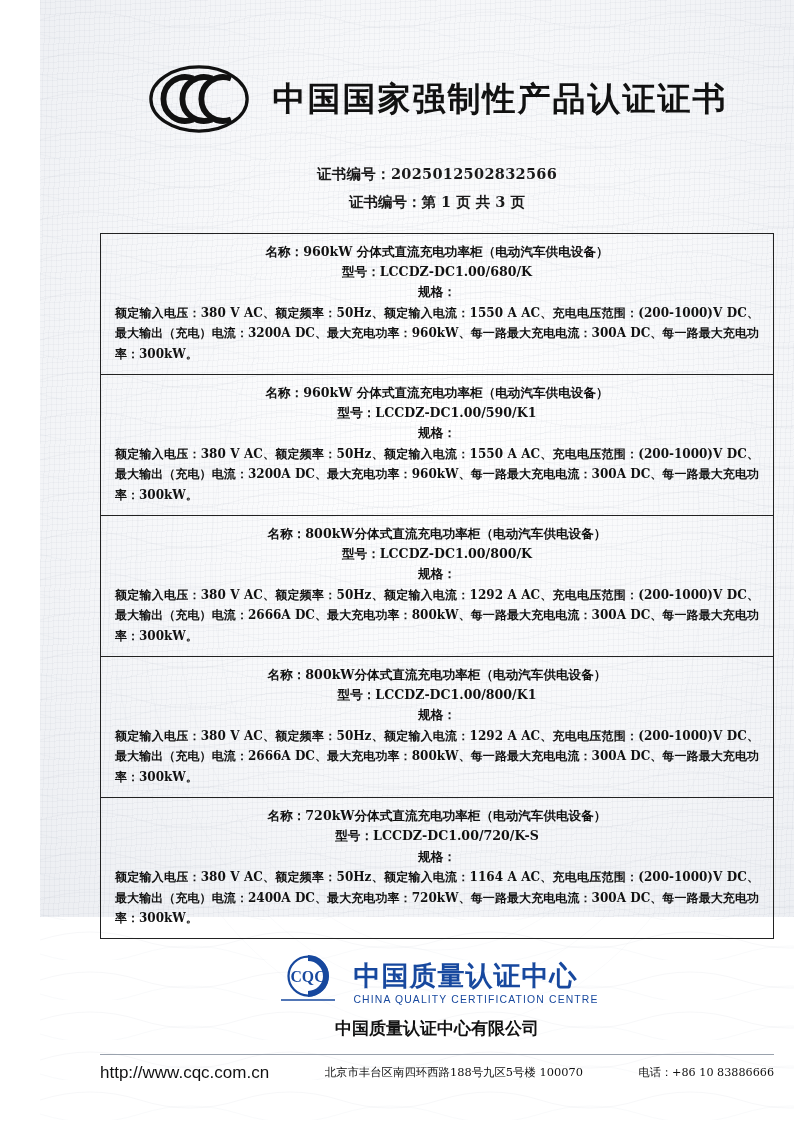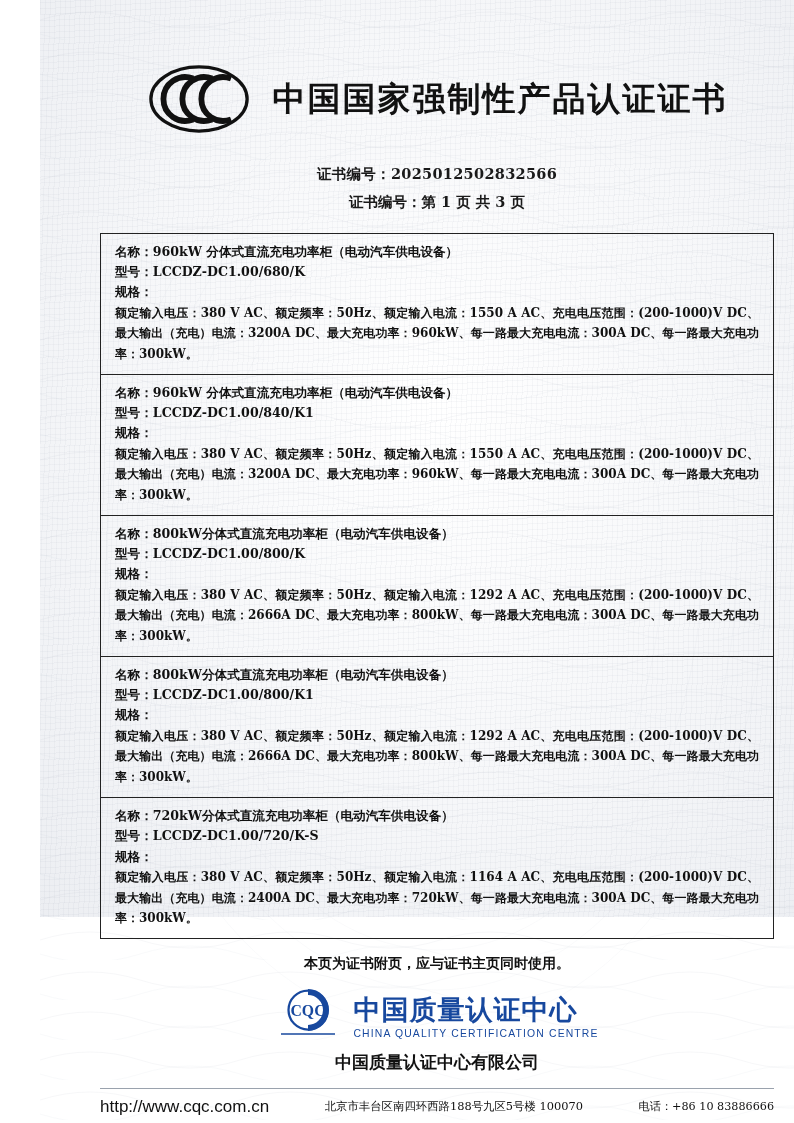--- a/index.html
+++ b/index.html
@@ -86,20 +86,21 @@
     border-bottom: none;
   }
   .line {
     font-size: 12.6px;
     line-height: 1.62;
     font-family: "DejaVu Serif", serif;
     color: #111;
   }
   .line.label-bold {
     font-weight: bold;
+    text-align: center;
   }
   .spec-body {
     font-size: 12px;
     line-height: 1.72;
     text-align: justify;
     font-family: "DejaVu Serif", serif;
     font-weight: bold;
     color: #111;
   }
 
@@ -225,21 +226,21 @@
         </div>
         <div class="line label-bold">规格：</div>
         <div class="spec-body">额定输入电压：380 V AC、额定频率：50Hz、额定输入电流：1550 A AC、充电电压范围：(200-1000)V DC、最大输出（充电）电流：3200A DC、最大充电功率：960kW、每一路最大充电电流：300A DC、每一路最大充电功率：300kW。</div>
       </div>
 
       <div class="row">
         <div class="line label-bold">
           <span>名称：</span><span>960kW 分体式直流充电功率柜（电动汽车供电设备）</span>
         </div>
         <div class="line label-bold">
-          <span>型号：</span><span class="model">LCCDZ-DC1.00/840/K1</span>
+          <span>型号：</span><span class="model">LCCDZ-DC1.00/590/K1</span>
         </div>
         <div class="line label-bold">规格：</div>
         <div class="spec-body">额定输入电压：380 V AC、额定频率：50Hz、额定输入电流：1550 A AC、充电电压范围：(200-1000)V DC、最大输出（充电）电流：3200A DC、最大充电功率：960kW、每一路最大充电电流：300A DC、每一路最大充电功率：300kW。</div>
       </div>
 
       <div class="row">
         <div class="line label-bold">
           <span>名称：</span><span>800kW分体式直流充电功率柜（电动汽车供电设备）</span>
         </div>
         <div class="line label-bold">
@@ -266,21 +267,20 @@
         </div>
         <div class="line label-bold">
           <span>型号：</span><span class="model">LCCDZ-DC1.00/720/K-S</span>
         </div>
         <div class="line label-bold">规格：</div>
         <div class="spec-body">额定输入电压：380 V AC、额定频率：50Hz、额定输入电流：1164 A AC、充电电压范围：(200-1000)V DC、最大输出（充电）电流：2400A DC、最大充电功率：720kW、每一路最大充电电流：300A DC、每一路最大充电功率：300kW。</div>
       </div>
 
     </div>
 
-    <div class="footnote">本页为证书附页，应与证书主页同时使用。</div>
 
     <div class="cqc-block">
       <svg class="cqc-mark" viewBox="0 0 88 68">
         <circle cx="44" cy="30" r="26" fill="none" stroke="#17489e" stroke-width="3"></circle>
         <path d="M44 6 A 24 24 0 0 1 44 54" fill="none" stroke="#17489e" stroke-width="8"></path>
         <text x="44" y="38" text-anchor="middle" font-family="Liberation Serif, serif" font-size="21" font-weight="bold" fill="#17489e">CQC</text>
         <path d="M8 62 H 80" stroke="#17489e" stroke-width="2"></path>
       </svg>
       <div>
         <div class="cqc-text-cn">中国质量认证中心</div>

